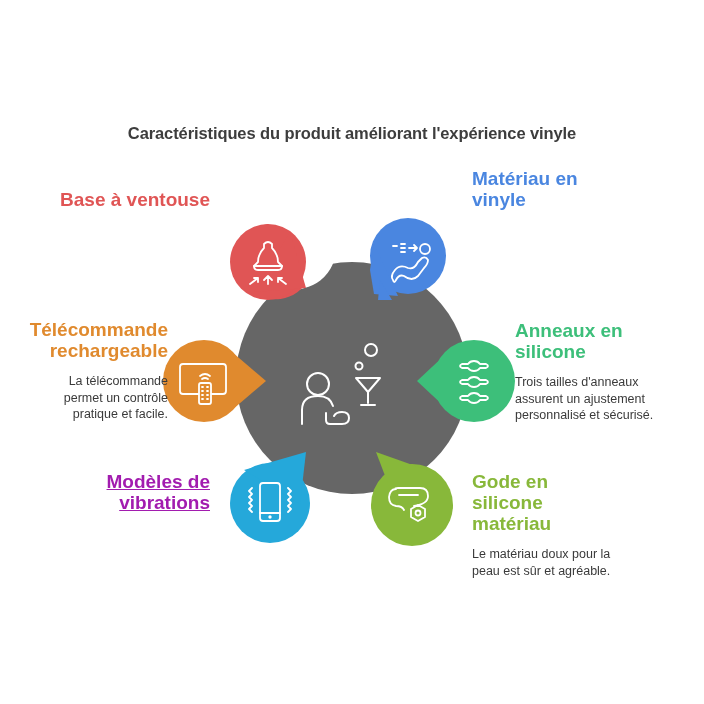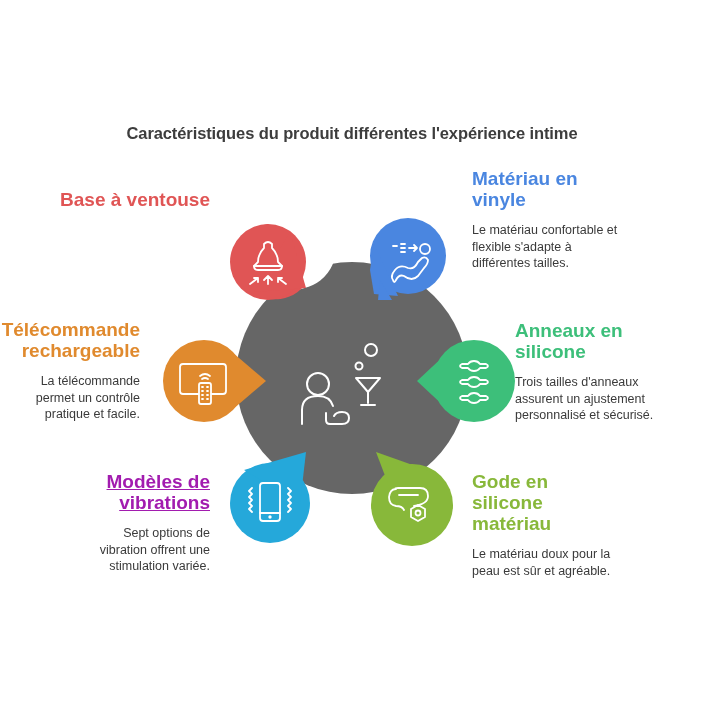--- a/index.html
+++ b/index.html
@@ -8,21 +8,21 @@
   svg.diagram { position: absolute; left: 0; top: 0; }
   .block { position: absolute; }
   .block .head { font-size: 19px; font-weight: bold; line-height: 21px; margin: 0; }
   .block .desc { font-size: 12.5px; line-height: 16.5px; color: #3a3a3a; margin-top: 12px; }
   .left { text-align: right; }
   .right { text-align: left; }
 </style>
 </head>
 <body>
 
-<div class="title">Caractéristiques du produit différentes l'expérience intime</div>
+<div class="title">Caractéristiques du produit améliorant l'expérience vinyle</div>
 
 <svg class="diagram" width="704" height="704" viewBox="0 0 704 704">
 
   <circle cx="352" cy="378" r="116" fill="#666666"></circle>
   <g fill="none" stroke="#ffffff" stroke-width="2" stroke-linecap="round" stroke-linejoin="round">
     <circle cx="318" cy="384" r="11"></circle>
     <path d="M302 424 V410 Q302 396 318 396 Q330 396 333 406"></path>
     <path d="M326 413 V420 Q326 424 330 424 H342 Q349 424 349 418 Q349 412 342 412 Q336 412 334 416"></path>
     <circle cx="371" cy="350" r="6"></circle>
     <circle cx="359" cy="366" r="3.5"></circle>
@@ -99,34 +99,32 @@
     <circle cx="418" cy="513" r="2.5"></circle>
   </g>
 </svg>
 
 <div class="block left" style="left: 40px; top: 189px; width: 170px;">
   <div class="head" style="color:#e05555;">Base à ventouse</div>
 </div>
 
 <div class="block right" style="left: 472px; top: 168px; width: 160px;">
   <div class="head" style="color:#4a86e0; width:110px;">Matériau en vinyle</div>
-  <div class="desc">Le matériau confortable et flexible s'adapte à différentes tailles.</div>
 </div>
 
-<div class="block left" style="left: 0px; top: 319px; width: 140px;">
+<div class="block left" style="left: 0px; top: 319px; width: 140px; padding-left: 28px;">
   <div class="head" style="color:#e08a2e;">Télécommande rechargeable</div>
   <div class="desc">La télécommande permet un contrôle pratique et facile.</div>
 </div>
 
 <div class="block right" style="left: 515px; top: 320px; width: 150px;">
   <div class="head" style="color:#3dbf7a; width:110px;">Anneaux en silicone</div>
   <div class="desc">Trois tailles d'anneaux assurent un ajustement personnalisé et sécurisé.</div>
 </div>
 
 <div class="block left" style="left: 80px; top: 471px; width: 130px;">
   <div class="head" style="color:#a21caf;text-decoration:underline;">Modèles de vibrations</div>
-  <div class="desc">Sept options de vibration offrent une stimulation variée.</div>
 </div>
 
 <div class="block right" style="left: 472px; top: 471px; width: 150px;">
   <div class="head" style="color:#88b83a;">Gode en silicone matériau</div>
   <div class="desc">Le matériau doux pour la peau est sûr et agréable.</div>
 </div>
 
 </body></html>

